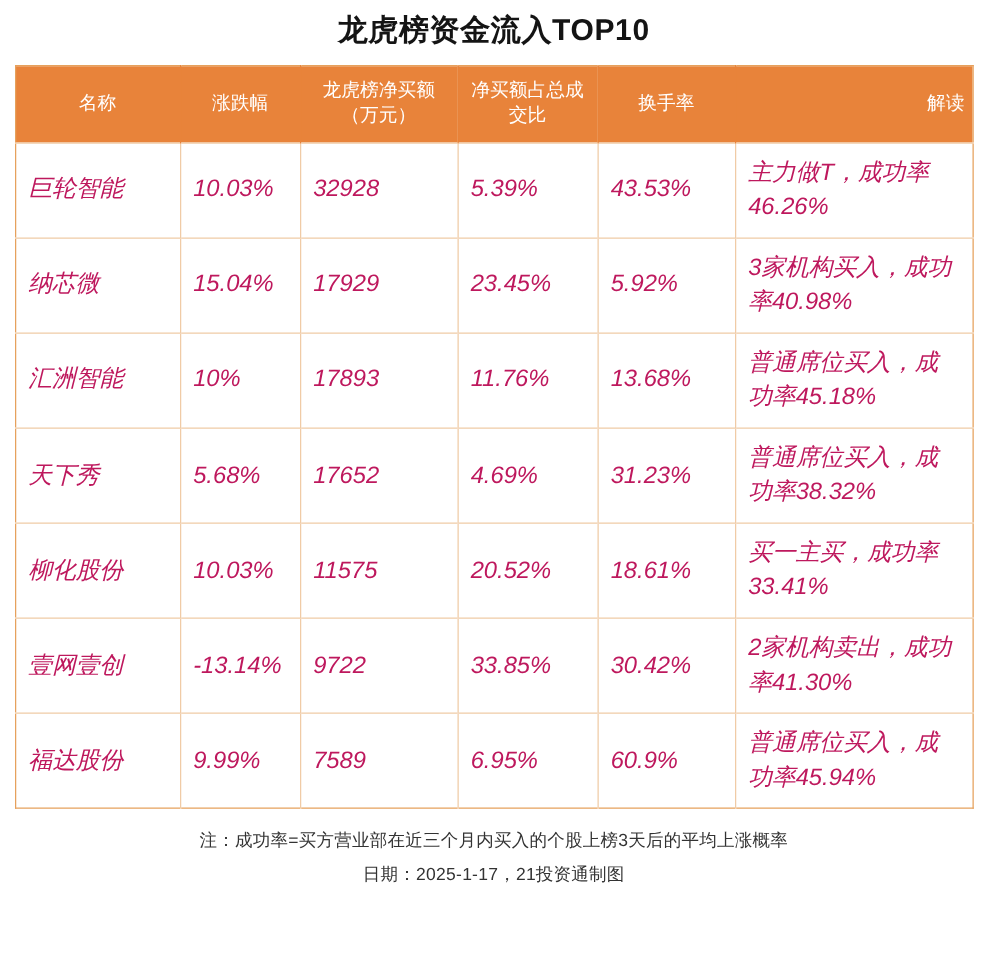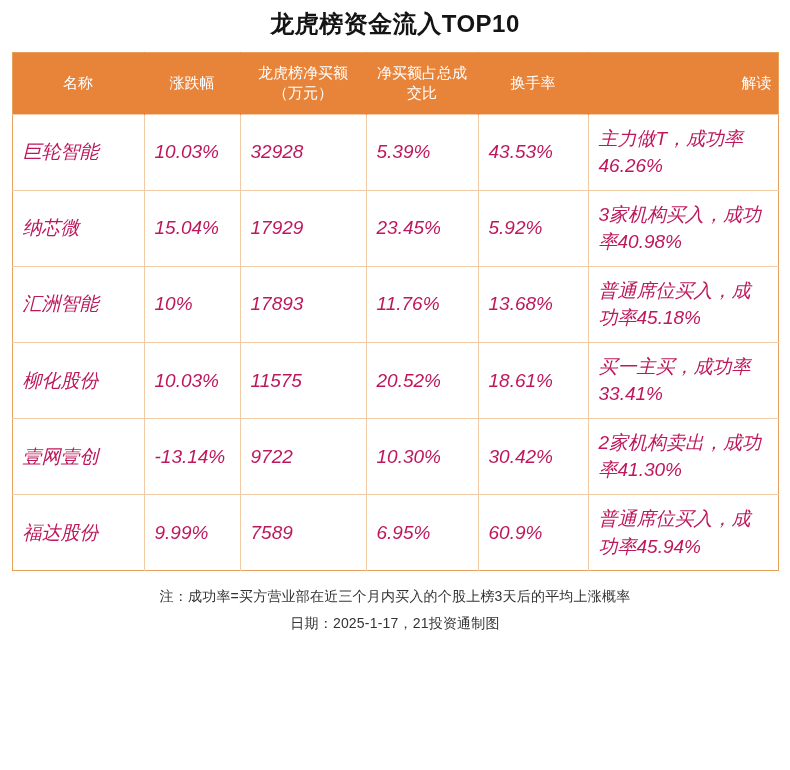--- a/index.html
+++ b/index.html
@@ -141,32 +141,40 @@
       </tr>
       <tr>
         <td class="c-name">汇洲智能</td>
         <td class="c-num">10%</td>
         <td class="c-num">17893</td>
         <td class="c-num">11.76%</td>
         <td class="c-num">13.68%</td>
         <td class="c-note">普通席位买入，成功率45.18%</td>
       </tr>
       <tr>
+        <td class="c-name">天下秀</td>
+        <td class="c-num">5.68%</td>
+        <td class="c-num">17652</td>
+        <td class="c-num">4.69%</td>
+        <td class="c-num">31.23%</td>
+        <td class="c-note">普通席位买入，成功率38.32%</td>
+      </tr>
+      <tr>
         <td class="c-name">柳化股份</td>
         <td class="c-num">10.03%</td>
         <td class="c-num">11575</td>
         <td class="c-num">20.52%</td>
         <td class="c-num">18.61%</td>
         <td class="c-note">买一主买，成功率33.41%</td>
       </tr>
       <tr>
         <td class="c-name">壹网壹创</td>
         <td class="c-num">-13.14%</td>
         <td class="c-num">9722</td>
-        <td class="c-num">10.30%</td>
+        <td class="c-num">33.85%</td>
         <td class="c-num">30.42%</td>
         <td class="c-note">2家机构卖出，成功率41.30%</td>
       </tr>
       <tr>
         <td class="c-name">福达股份</td>
         <td class="c-num">9.99%</td>
         <td class="c-num">7589</td>
         <td class="c-num">6.95%</td>
         <td class="c-num">60.9%</td>
         <td class="c-note">普通席位买入，成功率45.94%</td>

